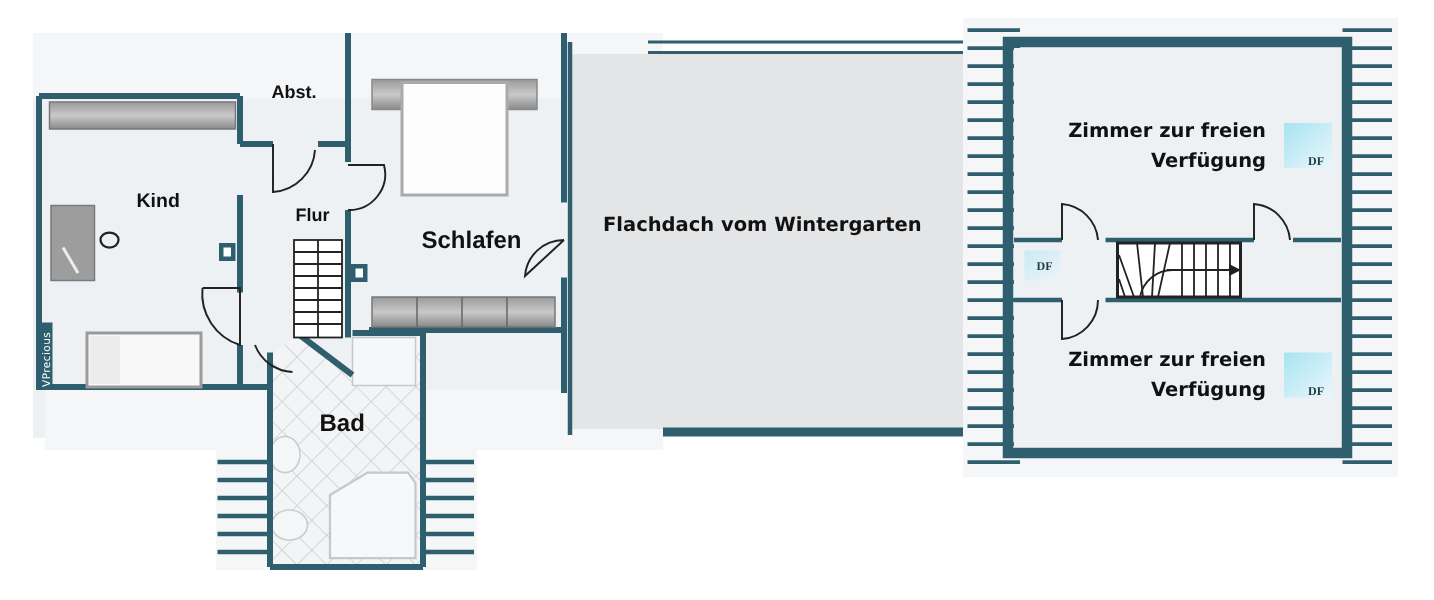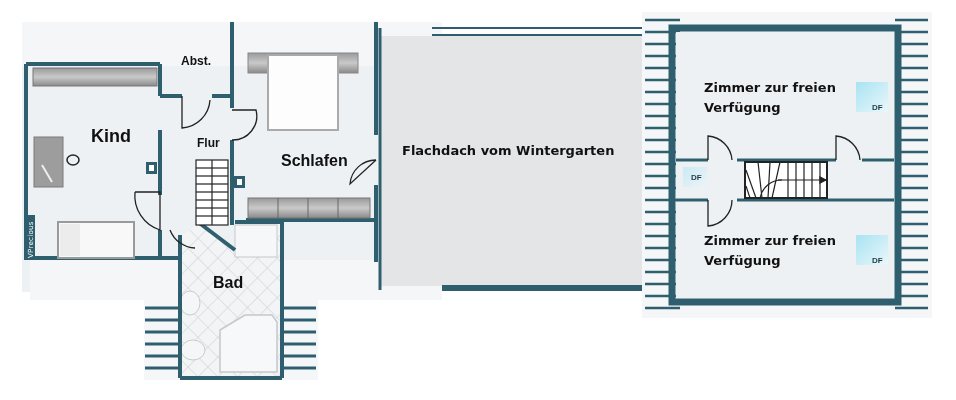--- a/index.html
+++ b/index.html
@@ -1,21 +1,21 @@
 <!DOCTYPE html>
 <html><head>
 <meta charset="utf-8">
 <style>
   html, body { margin:0; padding:0; background:#ffffff; }
   body { width:956px; height:400px; position:relative; overflow:hidden; font-family:"Liberation Sans", sans-serif; }
   svg { position:absolute; left:0; top:0; }
   .lbl { position:absolute; font-weight:bold; color:#111; font-family:"Liberation Sans", sans-serif; white-space:nowrap; }
   .lbl-sans { font-family:"DejaVu Sans", sans-serif;text-align:center; }
-  .center { text-align:left; }
-  .df { position:absolute; font-size:8px; font-weight:bold; color:#1e3a44; font-family:Liberation Sans, sans-serif;text-align:right; }
+  .center { text-align:right; }
+  .df { position:absolute; font-size:8px; font-weight:bold; color:#1e3a44; font-family:Liberation Serif, serif;text-align:right; }
   .watermark { position:absolute; font-size:7px; color:#ffffff; transform:rotate(-90deg); transform-origin:left top; font-family:"DejaVu Sans", sans-serif; letter-spacing:0.3px;}
 </style>
 </head>
 <body>
 
 <svg width="956" height="400" viewBox="0 0 956 400">
   <defs>
     <pattern id="tiles" width="14" height="14" patternUnits="userSpaceOnUse" patternTransform="rotate(45)">
       <rect width="14" height="14" fill="#f3f4f6"></rect>
       <path d="M0 0 H14 M0 0 V14" stroke="#c9cdd1" stroke-width="1"></path>
@@ -307,21 +307,21 @@
     <polygon points="826,180 820,177 820,183" fill="#222"></polygon>
   </g>
 
   <rect x="856" y="82" width="32" height="30" fill="url(#sky)"></rect>
   <rect x="856" y="235" width="32" height="30" fill="url(#sky)"></rect>
   <rect x="683" y="167" width="24" height="20" fill="url(#sky)" opacity="0.5"></rect>
 
   <rect x="26" y="215" width="9" height="45" fill="#2f5f6e"></rect>
 </svg>
 
-<div class="lbl" style="left:91px; top:126px; font-size:18px;">Kind</div>
+<div class="lbl" style="left:91px; top:126px; font-size:13px;">Kind</div>
 <div class="lbl" style="left:181px; top:54px; font-size:12px;">Abst.</div>
 <div class="lbl" style="left:197px; top:136px; font-size:12px;">Flur</div>
 <div class="lbl" style="left:281px; top:152px; font-size:16px;">Schlafen</div>
 <div class="lbl" style="left:213px; top:274px; font-size:16px;">Bad</div>
 <div class="lbl lbl-sans" style="left:402px; top:143px; font-size:13px;">Flachdach vom Wintergarten</div>
 
 <div class="lbl lbl-sans center" style="left:704px; top:78px; width:140px; font-size:13px; line-height:20px;">
   <div>Zimmer zur freien</div>
   <div>Verfügung</div>
 </div>

